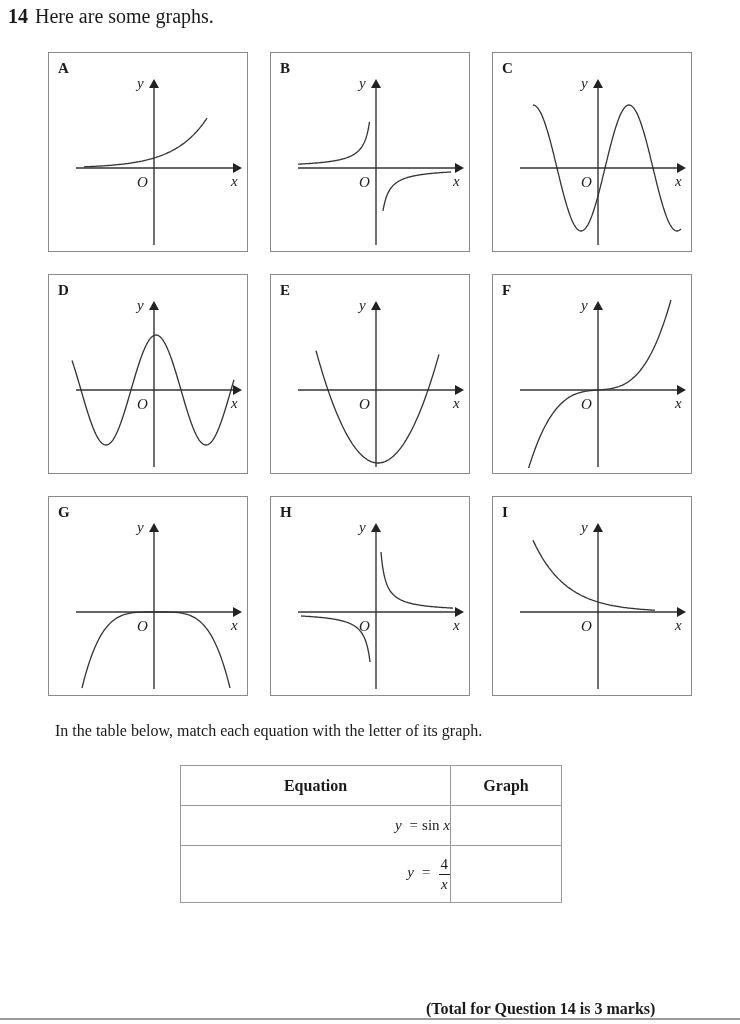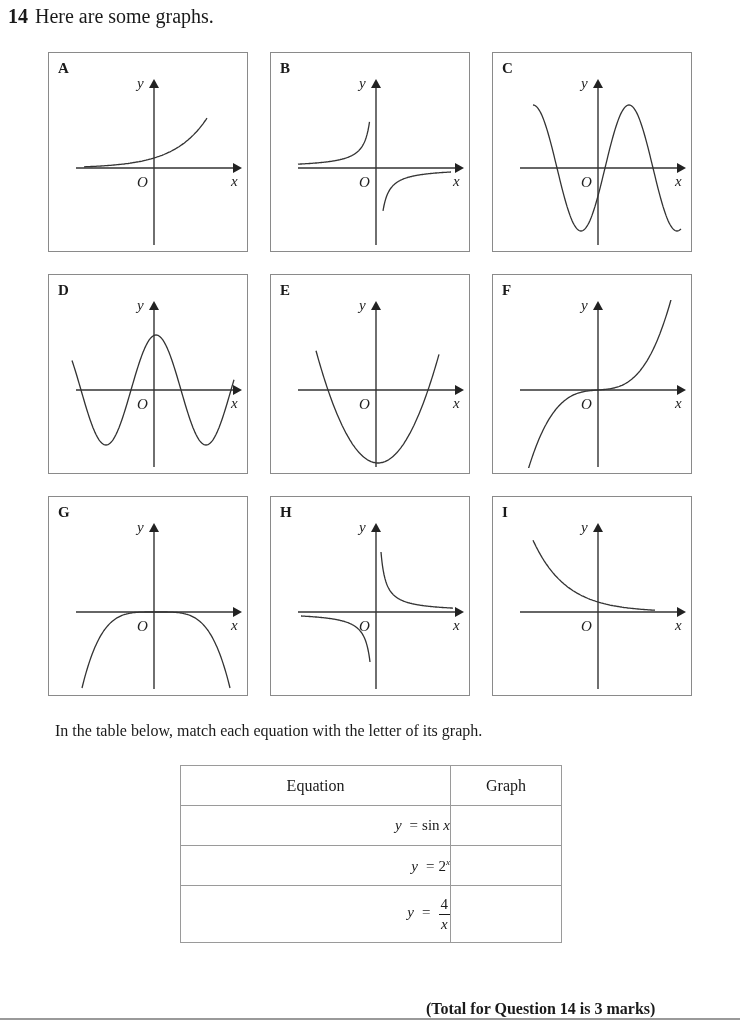--- a/index.html
+++ b/index.html
@@ -19,21 +19,21 @@
     }
     .axis-label { font-style: italic; font-size: 15px; }
     .instruction { position: absolute; left: 34px; top: 722px; font-size: 16px; margin-left: 21px; }
     table.match {
       position: absolute; left: 180px; top: 765px; border-collapse: collapse;
       font-size: 15px;
     }
     table.match td, table.match th {
       border: 1.5px solid #9a9a9a; padding: 0;
     }
-    table.match th { height: 39px; font-weight: normal; font-size: 16px; }
+    table.match th { height: 39px; font-weight: bold; font-size: 16px; }
     table.match td { height: 39px; }
     table.match tr.tall td { height: 56px; }
     .col-eq { width: 269px; }
     .col-gr { width: 110px; }
     .eq { display: inline-block; padding-left: 94px; text-align: right; width: 100%; box-sizing: border-box; }
     .eq i { font-style: italic; }
     .eq .eqs { margin: 0 4px 0 8px; }
     .frac { display: inline-flex; flex-direction: column; align-items: center; vertical-align: middle; margin-left: 4px; }
     .frac .num { border-bottom: 1px solid #1a1a1a; padding: 0 2px 1px; line-height: 1.1; }
     .frac .den { padding-top: 1px; line-height: 1.1; font-style: italic; }
@@ -221,26 +221,20 @@
 
 <table class="match">
   <tbody>
       <tr>
     <th class="col-eq">Equation</th>
     <th class="col-gr">Graph</th>
   </tr>
   <tr>
     <td class="col-eq">
       <span class="eq"><i>y</i><span class="eqs">=</span><span>sin </span><i>x</i></span>
-    </td>
-    <td class="col-gr"></td>
-  </tr>
-  <tr>
-    <td class="col-eq">
-      <span class="eq"><i>y</i><span class="eqs">=</span><span>2</span><sup style="font-style:italic">x</sup></span>
     </td>
     <td class="col-gr"></td>
   </tr>
   <tr class="tall">
     <td class="col-eq">
       <span class="eq"><i>y</i><span class="eqs">=</span><span class="frac">
               <span class="num">4</span>
               <span class="den">x</span>
             </span></span>
     </td>

